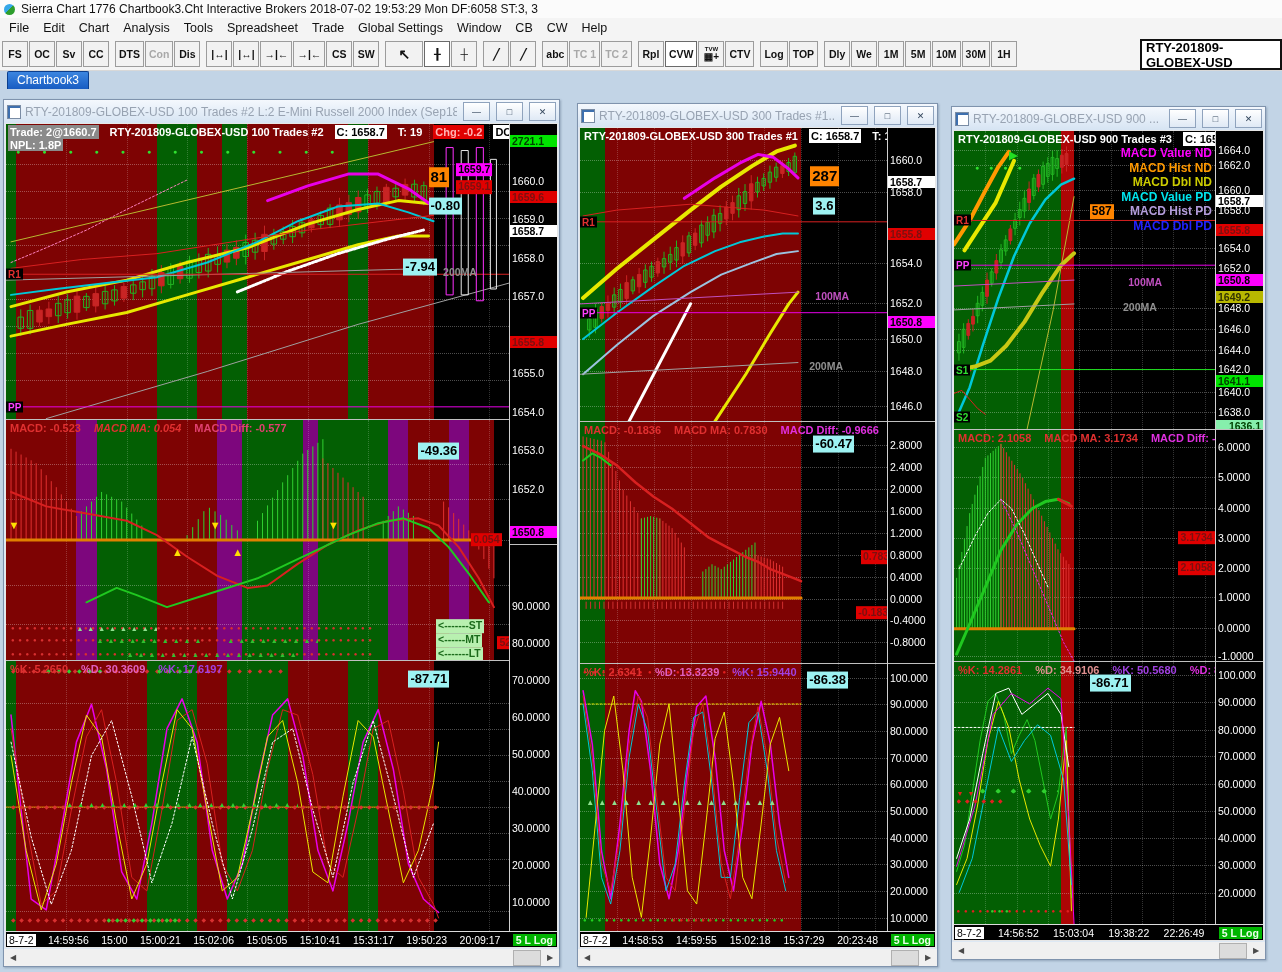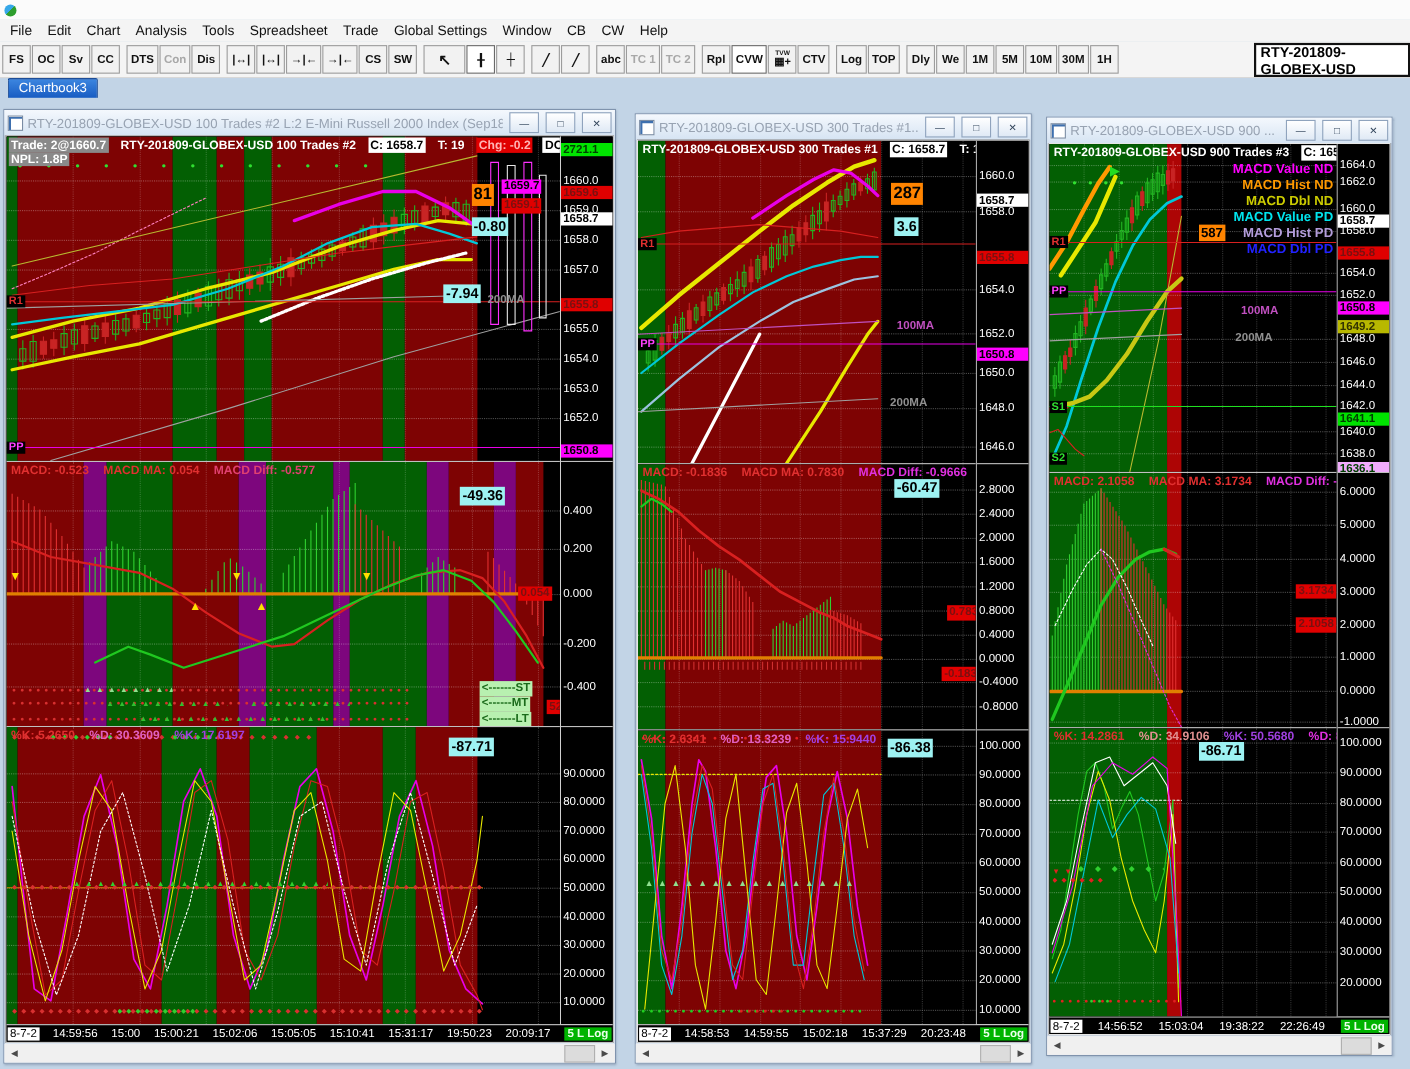--- a/index.html
+++ b/index.html
@@ -55,20 +55,21 @@
   .sc-thumb{position:absolute;top:1px;right:18px;width:26px;height:14px;background:#dcdcdc;border:1px solid #b0b0b0}
   .w1{left:3px;top:10px;width:555px;height:866px}
   .w2{left:577px;top:14px;width:359px;height:862px}
   .w3{left:951px;top:17px;width:313px;height:852px}
 </style>
 </head>
 <body>
 
 <div class="titlebar">
   <span class="app-icon"></span>
+  <span>Sierra Chart 1776 Chartbook3.Cht  Interactive Brokers 2018-07-02  19:53:29 Mon  DF:6058  ST:3, 3</span>
 </div>
 <div class="menubar">
     <span class="menu-item">File</span>
     <span class="menu-item">Edit</span>
     <span class="menu-item">Chart</span>
     <span class="menu-item">Analysis</span>
     <span class="menu-item">Tools</span>
     <span class="menu-item">Spreadsheet</span>
     <span class="menu-item">Trade</span>
     <span class="menu-item">Global Settings</span>
@@ -408,21 +409,21 @@
               <div class="glyph-row" style="top: 55%; left: 45%; width: 4%; color: rgb(255, 224, 0); font-size: 11px; letter-spacing: 1px;">▲</div>
               <div class="glyph-row" style="top: 87%; left: 1%; width: 83%; color: rgb(216, 48, 48); font-size: 6px; letter-spacing: 1px;">● ● ● ● ● ● ● ● ● ● ● ● ● ● ● ● ● ● ● ● ● ● ● ● ● ● ● ● ● ● ● ● ● ● ● ● ● ● ● ● ● ● ● ● ● ● ● ● ● ●</div>
               <div class="glyph-row" style="top: 87%; left: 14%; width: 16%; color: rgb(143, 224, 143); font-size: 7px; letter-spacing: 1px;">▲ ▲ ▲ ▲ ▲ ▲ ▲ ▲ ▲ ▲</div>
               <div class="glyph-row" style="top: 92%; left: 1%; width: 83%; color: rgb(216, 48, 48); font-size: 6px; letter-spacing: 1px;">● ● ● ● ● ● ● ● ● ● ● ● ● ● ● ● ● ● ● ● ● ● ● ● ● ● ● ● ● ● ● ● ● ● ● ● ● ● ● ● ● ● ● ● ● ● ● ● ● ●</div>
               <div class="glyph-row" style="top: 92%; left: 18%; width: 22%; color: rgb(48, 192, 48); font-size: 7px; letter-spacing: 1px;">▲ ▲ ▲ ▲ ▲ ▲ ▲ ▲ ▲ ▲ ▲ ▲ ▲ ▲</div>
               <div class="glyph-row" style="top: 92%; left: 44%; width: 18%; color: rgb(48, 192, 48); font-size: 7px; letter-spacing: 1px;">▲ ▲ ▲ ▲ ▲ ▲ ▲ ▲ ▲ ▲ ▲</div>
               <div class="glyph-row" style="top: 97.5%; left: 1%; width: 83%; color: rgb(216, 48, 48); font-size: 6px; letter-spacing: 1px;">● ● ● ● ● ● ● ● ● ● ● ● ● ● ● ● ● ● ● ● ● ● ● ● ● ● ● ● ● ● ● ● ● ● ● ● ● ● ● ● ● ● ● ● ● ● ● ● ● ●</div>
               <div class="glyph-row" style="top: 97.5%; left: 24%; width: 34%; color: rgb(48, 192, 48); font-size: 7px; letter-spacing: 1px;">▲ ▲ ▲ ▲ ▲ ▲ ▲ ▲ ▲ ▲ ▲ ▲ ▲ ▲ ▲ ▲ ▲ ▲ ▲ ▲</div>
               <div class="panel-header">
                 <span class="hdr-seg" style="color: rgb(224, 48, 48);">MACD: -0.523</span>
-                <span class="hdr-seg" style="color: rgb(224, 48, 48);">MACD MA: 0.054</span>
+                <span class="hdr-seg" style="color: rgb(224, 48, 48); font-style: italic;">MACD MA: 0.054</span>
                 <span class="hdr-seg" style="color: rgb(224, 64, 112);">MACD Diff: -0.577</span>
               </div>
               <div class="plot-label" style="left: 82%; top: 13%; background: rgb(157, 242, 242); color: rgb(0, 0, 0); font-size: 13px;">-49.36</div>
               <div class="plot-label" style="left: 92.5%; top: 50%; background: rgb(224, 0, 0); color: rgb(122, 16, 16);">0.054</div>
               <div class="plot-label" style="left: 97.7%; top: 93%; background: rgb(224, 0, 0); color: rgb(122, 16, 16);">523</div>
               <div class="plot-label" style="left: 85.5%; top: 86%; background: rgb(184, 240, 176); color: rgb(26, 106, 26);">&lt;-------ST</div>
               <div class="plot-label" style="left: 85.5%; top: 92%; background: rgb(184, 240, 176); color: rgb(26, 106, 26);">&lt;------MT</div>
               <div class="plot-label" style="left: 85.5%; top: 97.5%; background: rgb(184, 240, 176); color: rgb(26, 106, 26);">&lt;-------LT</div>
             </div>
             <div class="panel" style="flex: 33.6 1 0px; text-align: center;">
@@ -481,27 +482,20 @@
               <div class="tick" style="top: 41%;">1657.0</div>
               <div class="tick" style="top: 59.3%;">1655.0</div>
               <div class="tick" style="top: 68.5%;">1654.0</div>
               <div class="tick" style="top: 77.6%;">1653.0</div>
               <div class="tick" style="top: 86.8%;">1652.0</div>
               <div class="scale-box" style="top: 4%; background: rgb(0, 228, 0); color: rgb(0, 64, 0);">2721.1</div>
               <div class="scale-box" style="top: 17.3%; background: rgb(224, 0, 0); color: rgb(122, 16, 16);">1659.6</div>
               <div class="scale-box" style="top: 25.4%; background: rgb(255, 255, 255); color: rgb(0, 0, 0);">1658.7</div>
               <div class="scale-box" style="top: 51.9%; background: rgb(224, 0, 0); color: rgb(122, 16, 16);">1655.8</div>
               <div class="scale-box" style="top: 97%; background: rgb(255, 0, 255); color: rgb(0, 0, 0);">1650.8</div>
-            </div>
-            <div class="scale-seg" style="flex: 29.8 1 0px;">
-              <div class="tick" style="top: 18.3%;">0.400</div>
-              <div class="tick" style="top: 33%;">0.200</div>
-              <div class="tick" style="top: 50%;">0.000</div>
-              <div class="tick" style="top: 68.8%;">-0.200</div>
-              <div class="tick" style="top: 85.4%;">-0.400</div>
             </div>
             <div class="scale-seg" style="flex: 33.6 1 0px;">
               <div class="tick" style="top: 15.7%;">90.0000</div>
               <div class="tick" style="top: 25.3%;">80.0000</div>
               <div class="tick" style="top: 34.9%;">70.0000</div>
               <div class="tick" style="top: 44.5%;">60.0000</div>
               <div class="tick" style="top: 54.1%;">50.0000</div>
               <div class="tick" style="top: 63.7%;">40.0000</div>
               <div class="tick" style="top: 73.3%;">30.0000</div>
               <div class="tick" style="top: 82.9%;">20.0000</div>
@@ -1137,21 +1131,21 @@
               <div class="tick" style="top: 66.3%;">1646.0</div>
               <div class="tick" style="top: 73.4%;">1644.0</div>
               <div class="tick" style="top: 79.8%;">1642.0</div>
               <div class="tick" style="top: 87.5%;">1640.0</div>
               <div class="tick" style="top: 94.3%;">1638.0</div>
               <div class="scale-box" style="top: 23.6%; background: rgb(255, 255, 255); color: rgb(0, 0, 0);">1658.7</div>
               <div class="scale-box" style="top: 33.3%; background: rgb(224, 0, 0); color: rgb(122, 16, 16);">1655.8</div>
               <div class="scale-box" style="top: 49.8%; background: rgb(255, 0, 255); color: rgb(0, 0, 0);">1650.8</div>
               <div class="scale-box" style="top: 55.6%; background: rgb(184, 184, 0); color: rgb(51, 51, 0);">1649.2</div>
               <div class="scale-box" style="top: 83.8%; background: rgb(0, 228, 0); color: rgb(0, 64, 0);">1641.1</div>
-              <div class="scale-box" style="top: 99%; background: #f0abfc; color: rgb(0, 64, 0);">1636.1</div>
+              <div class="scale-box" style="top: 99%; background: #86efac; color: rgb(0, 64, 0); text-align: right;">1636.1</div>
             </div>
             <div class="scale-seg" style="flex: 29.2 1 0px;">
               <div class="tick" style="top: 7.4%;">6.0000</div>
               <div class="tick" style="top: 20.4%;">5.0000</div>
               <div class="tick" style="top: 33.5%;">4.0000</div>
               <div class="tick" style="top: 46.5%;">3.0000</div>
               <div class="tick" style="top: 59.6%;">2.0000</div>
               <div class="tick" style="top: 72.2%;">1.0000</div>
               <div class="tick" style="top: 85.7%;">0.0000</div>
               <div class="tick" style="top: 97.8%;">-1.0000</div>

